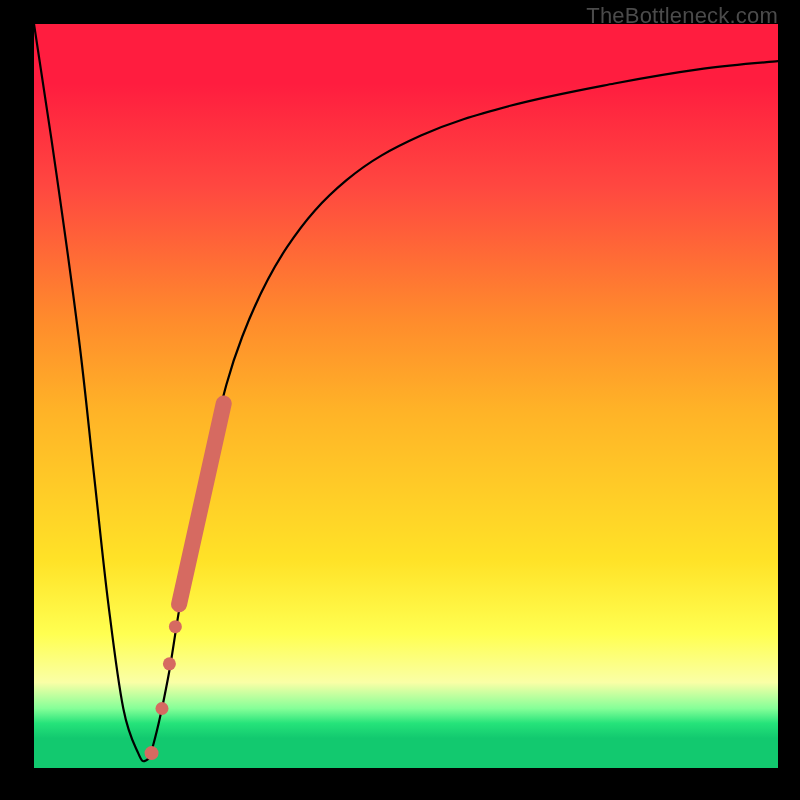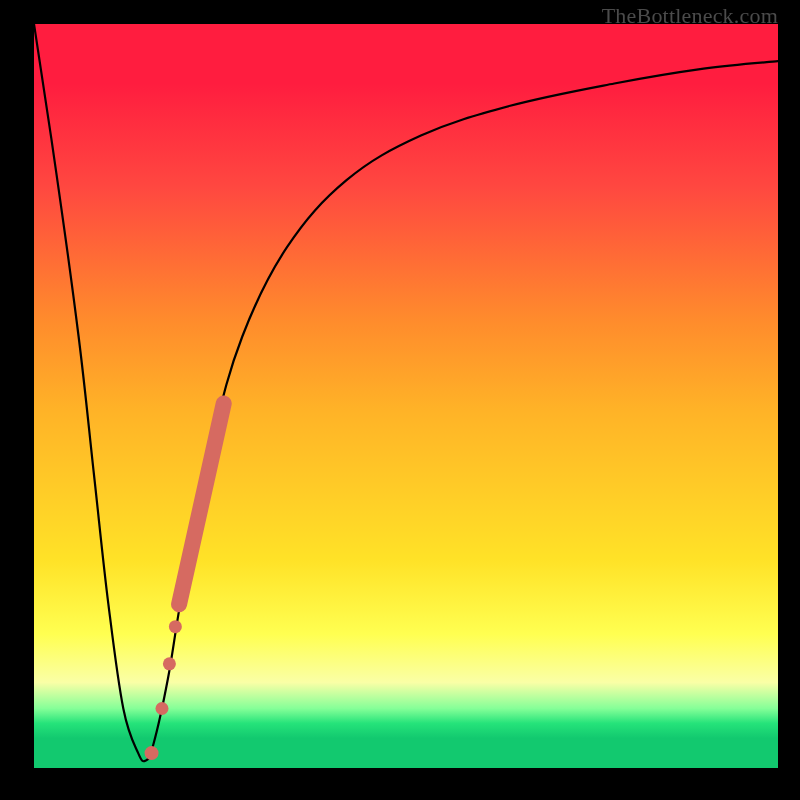--- a/index.html
+++ b/index.html
@@ -9,21 +9,20 @@
     height: 800px;
     overflow: hidden;
     background: #000;
     font-family: Arial, Helvetica, sans-serif;
   }
   .frame {
     position: relative;
     width: 800px;
     height: 800px;
     background: #000;
-    font-family: Liberation Serif, serif;
   }
   .plot-area {
     position: absolute;
     left: 34px;
     top: 24px;
     width: 744px;
     height: 744px;
     
     background: linear-gradient(
       to bottom,

